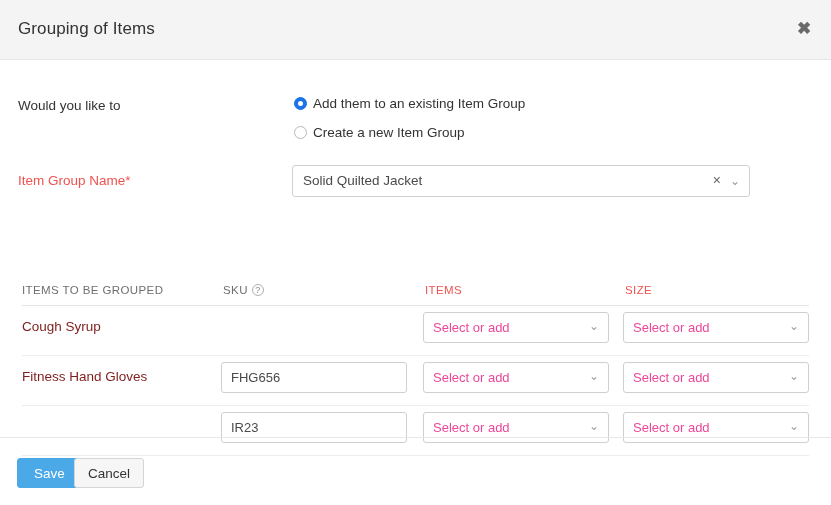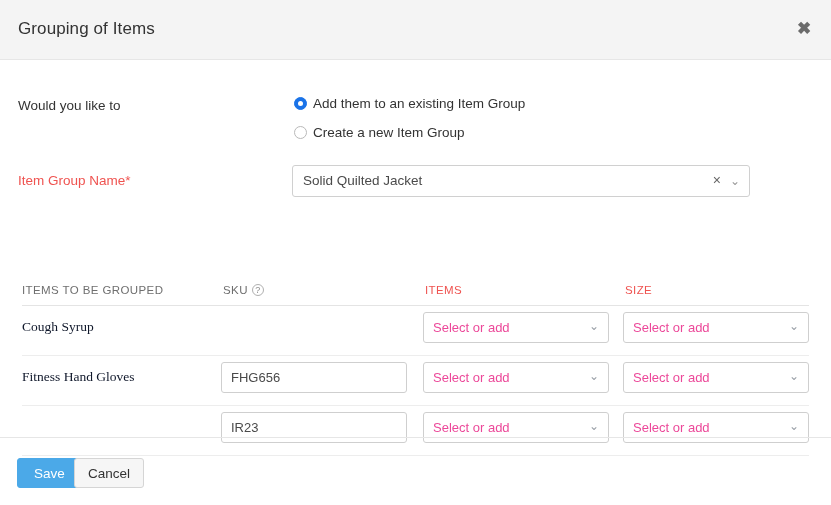--- a/index.html
+++ b/index.html
@@ -206,23 +206,22 @@
   .grid-row {
     position: relative;
     height: 49px;
     border-bottom: 1px solid #ededed;
   }
   .cell-item {
     position: absolute;
     left: 0px;
     top: 13px;
     font-size: 13.5px;
-    color: #0f172a;
-    white-space: nowrap;
-    font-family: Liberation Serif, serif;
+    color: #7f1d1d;
+    white-space: nowrap;
   }
   .cell-sku {
     position: absolute;
     left: 199px;
     top: 6px;
     width: 186px;
     height: 31px;
     box-sizing: border-box;
     border: 1px solid #cfcfcf;
     border-radius: 3px;

